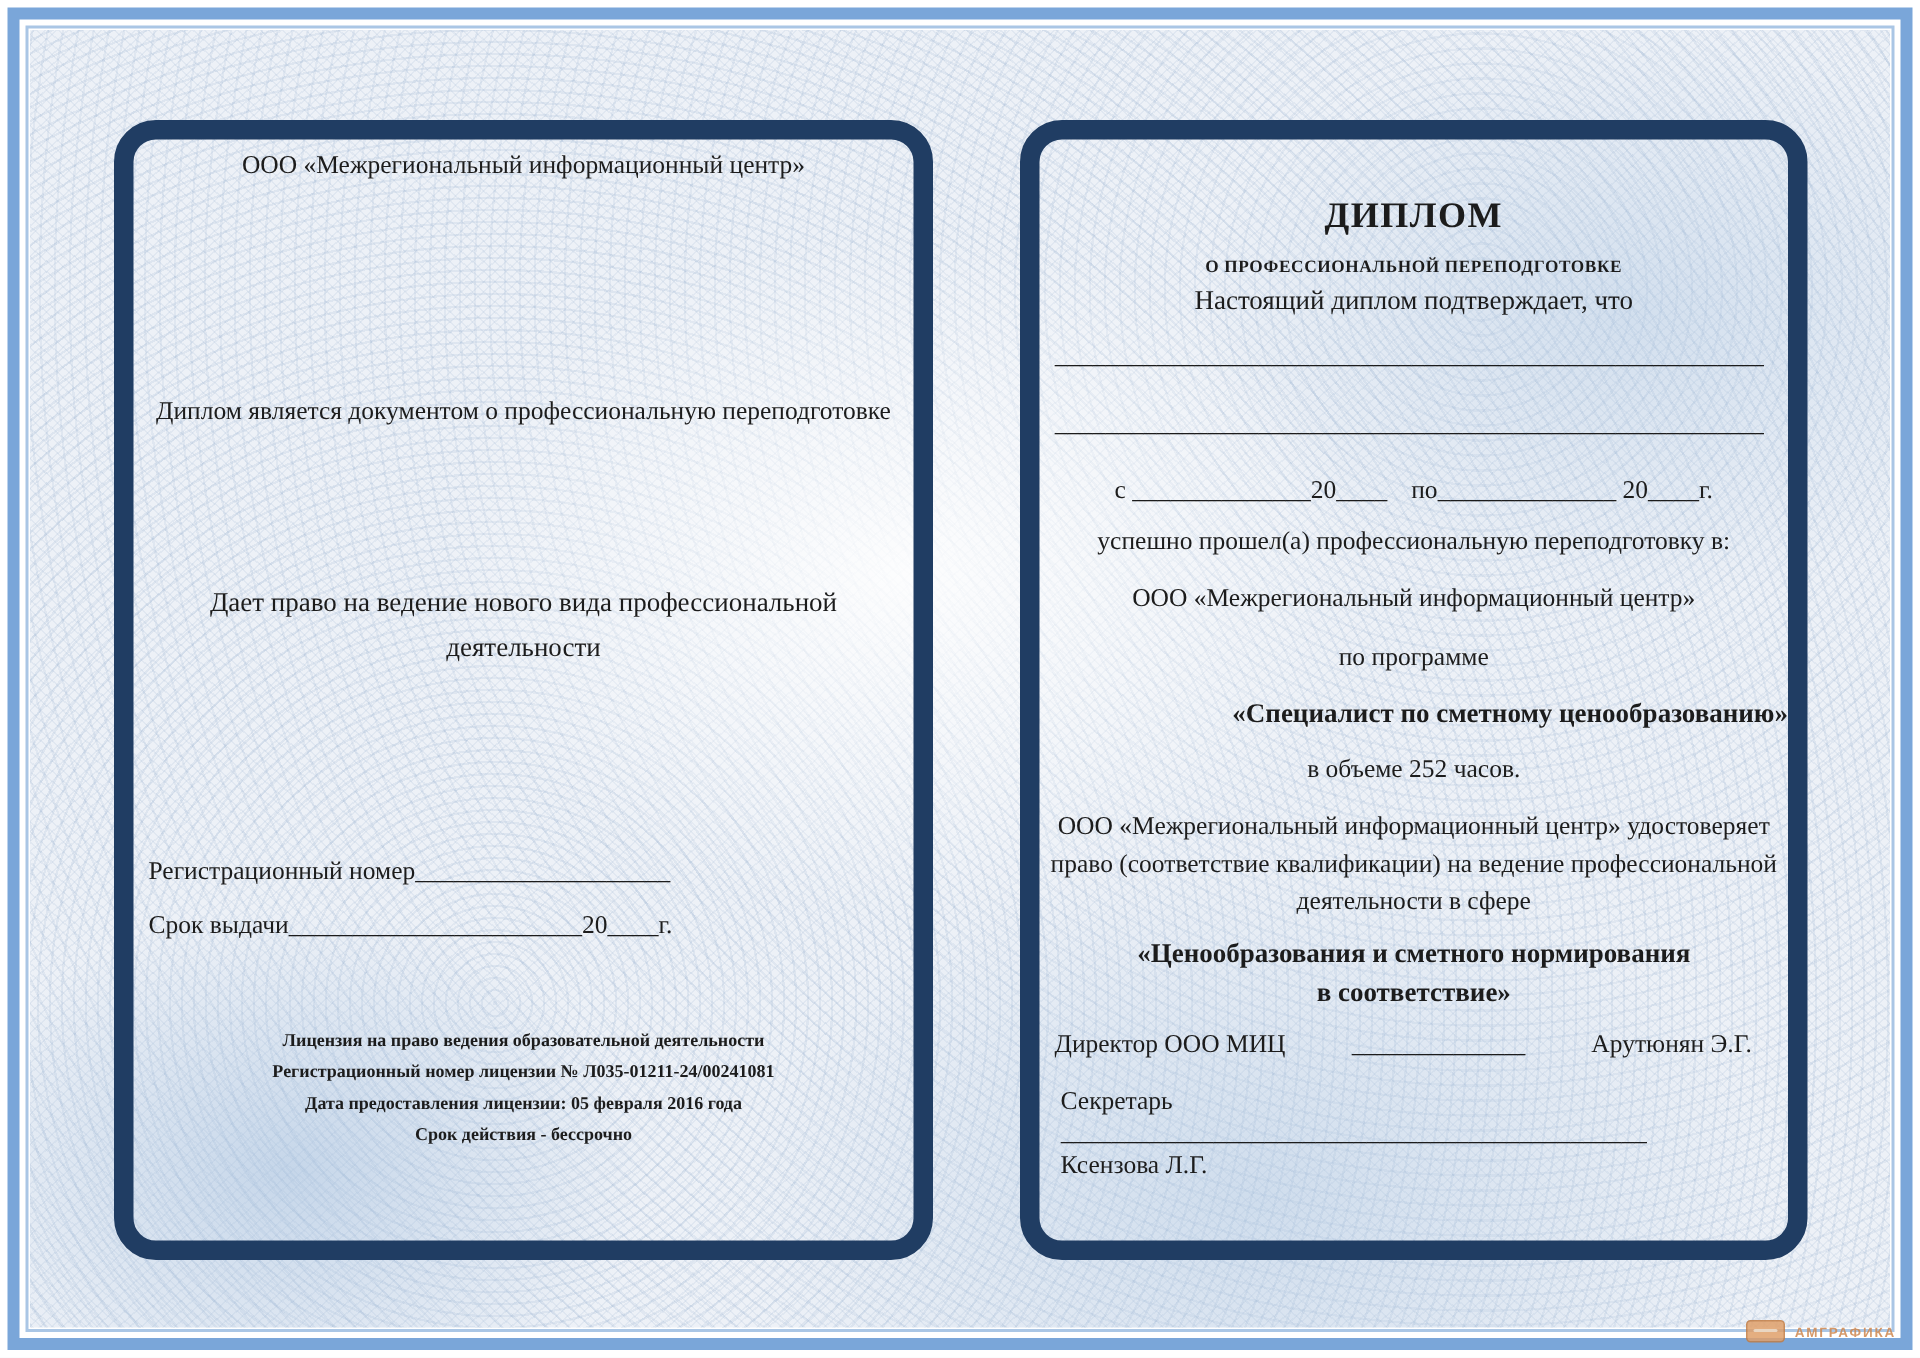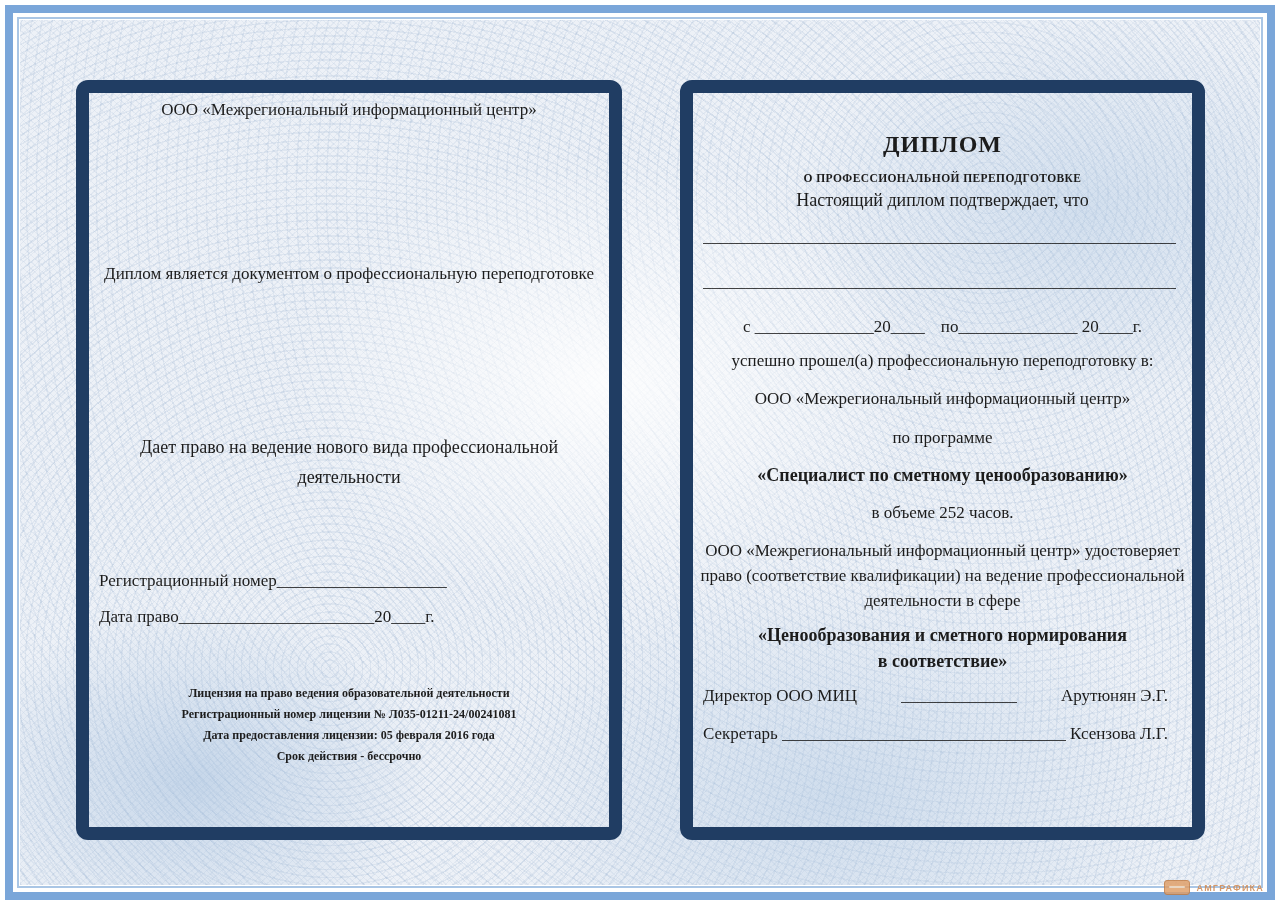--- a/index.html
+++ b/index.html
@@ -18,21 +18,21 @@
       radial-gradient(ellipse 380px 280px at 14% 88%, rgba(165,192,222,.55) 0%, rgba(165,192,222,0) 62%),
       radial-gradient(ellipse 520px 380px at 47% 42%, rgba(255,255,255,.88) 0%, rgba(255,255,255,0) 60%),
       radial-gradient(ellipse 480px 320px at 86% 22%, rgba(170,196,224,.40) 0%, rgba(170,196,224,0) 60%),
       radial-gradient(ellipse 560px 360px at 66% 90%, rgba(170,196,224,.45) 0%, rgba(170,196,224,0) 62%),
       repeating-radial-gradient(circle at 25% 75%, rgba(141,168,201,.16) 0 1.5px, rgba(141,168,201,0) 1.5px 8px),
       repeating-radial-gradient(circle at 78% 20%, rgba(141,168,201,.14) 0 1.5px, rgba(141,168,201,0) 1.5px 10px),
       repeating-linear-gradient(42deg, rgba(141,168,201,.13) 0 1px, transparent 1px 5px),
       repeating-linear-gradient(-42deg, rgba(141,168,201,.13) 0 1px, transparent 1px 5px);
   }
   
-  .page{position:absolute;top:80px;height:760px;border:13px solid #203d63;border-radius:12px;box-sizing:border-box;padding-left:37px;}
+  .page{position:absolute;top:80px;height:760px;border:13px solid #203d63;border-radius:28px;box-sizing:border-box;padding-left:37px;}
   .page.left{left:76px;width:546px;}
   .page.right{left:680px;width:525px;}
   .content{position:absolute;inset:0;font-size:17px;line-height:1.25;}
   .abs{position:absolute;left:0;right:0;text-align:center;}
   .tleft{text-align:left;}
   .bold{font-weight:bold;}
   
   .blank{white-space:pre;}
   .sigrow{position:absolute;display:flex;align-items:baseline;white-space:nowrap;}
   .sigblank{flex:1;overflow:hidden;white-space:nowrap;margin:0 4px;}
@@ -57,31 +57,31 @@
   <div class="outer-blue"></div>
   <div class="outer-thin"></div>
 
   <div class="page left">
     <div class="content">
 
       <div class="abs" style="top:6px;">ООО «Межрегиональный информационный центр»</div>
 
       <div class="abs" style="top:170px;">Диплом является документом о профессиональную переподготовке</div>
 
-      <div class="abs big" style="top:293px;line-height:30px;margin-top:46px;">
+      <div class="abs big" style="top:293px;line-height:30px;">
         <div>Дает право на ведение нового вида профессиональной</div>
         <div>деятельности</div>
       </div>
 
       <div class="abs tleft" style="top:477px;left:10px;">
         <span>Регистрационный номер</span><span class="blank">____________________</span>
       </div>
 
       <div class="abs tleft" style="top:513px;left:10px;">
-        <span>Дата право</span><span class="blank">_______________________</span><span>20</span><span class="blank">____</span><span>г.</span>
+        <span>Срок выдачи</span><span class="blank">_______________________</span><span>20</span><span class="blank">____</span><span>г.</span>
       </div>
 
       <div class="abs license" style="top:590px;">
         <div>Лицензия на право ведения образовательной деятельности</div>
         <div>Регистрационный номер лицензии № Л035-01211-24/00241081</div>
         <div>Дата предоставления лицензии: 05 февраля 2016 года</div>
         <div>Срок действия - бессрочно</div>
       </div>
 
     </div>
@@ -102,42 +102,42 @@
       <div class="abs" style="top:223px;">
         <span>с</span><span> </span><span class="blank">______________</span><span>20</span><span class="blank">____</span><span class="spacer"></span><span>по</span><span class="blank">______________</span><span> </span><span>20</span><span class="blank">____</span><span>г.</span>
       </div>
 
       <div class="abs" style="top:257px;">успешно прошел(а) профессиональную переподготовку в:</div>
 
       <div class="abs" style="top:295px;">ООО «Межрегиональный информационный центр»</div>
 
       <div class="abs" style="top:334px;">по программе</div>
 
-      <div class="abs big bold" style="top:371px;">«Специалист по сметному ценообразованию»</div>
+      <div class="abs big bold" style="top:371px;text-align:right;">«Специалист по сметному ценообразованию»</div>
 
       <div class="abs" style="top:409px;">в объеме 252 часов.</div>
 
       <div class="abs" style="top:445px;line-height:25px;">
         <div>ООО «Межрегиональный информационный центр» удостоверяет</div>
         <div>право (соответствие квалификации) на ведение профессиональной</div>
         <div>деятельности в сфере</div>
       </div>
 
       <div class="abs big bold" style="top:529px;line-height:26px;">
         <div>«Ценообразования и сметного нормирования</div>
         <div>в соответствие»</div>
       </div>
 
       <div class="sigrow" style="top:592px;left:10px;right:24px;gap:40px;">
         <span>Директор ООО МИЦ</span>
         <span class="sigblank">______________________________________________</span>
         <span>Арутюнян Э.Г.</span>
       </div>
 
-      <div class="sigrow" style="top:630px;left:10px;right:24px;">
+      <div class="sigrow" style="top:630px;left:10px;right:24px;flex-direction:column;">
         <span>Секретарь</span>
         <span class="sigblank">______________________________________________</span>
         <span>Ксензова Л.Г.</span>
       </div>
 
     </div>
   </div>
 
   <div class="brand">
     <span class="brand-icon"></span>

